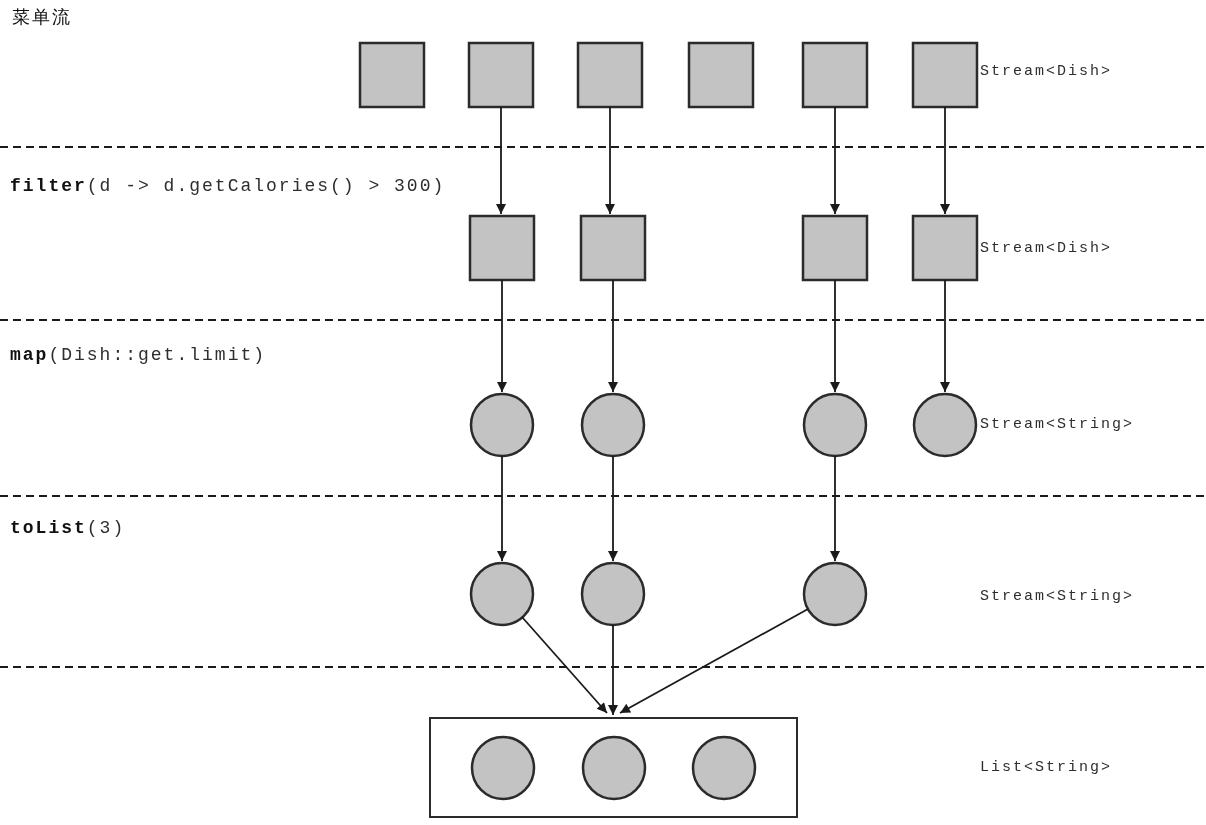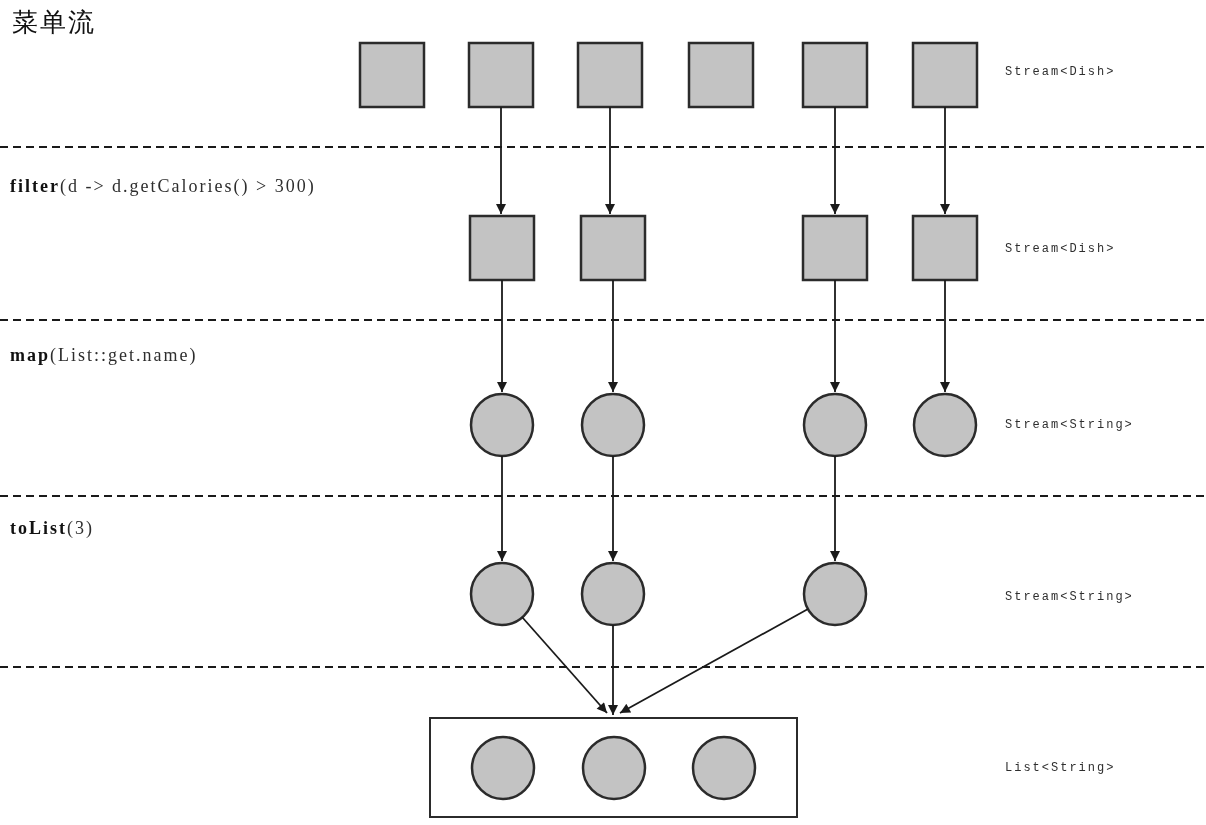--- a/index.html
+++ b/index.html
@@ -12,37 +12,36 @@
   .canvas{
     position:relative;
     width:1206px;height:825px;
     background:#ffffff;
     overflow:hidden;
     font-family:"Liberation Mono","DejaVu Sans Mono",monospace;
   }
   .title{
     position:absolute;left:12px;top:5px;
     font-family:"DejaVu Serif","Liberation Serif",serif;
-    font-size:26px;color:#111;letter-spacing:2px;
+    font-size:18px;color:#111;letter-spacing:2px;
   }
   svg.diagram{position:absolute;left:0;top:0;}
   .dash{stroke:var(--line-color);stroke-width:2;stroke-dasharray:8 5;}
   .shape{fill:var(--shape-fill);stroke:var(--shape-stroke);stroke-width:2.5;}
   .arrow{stroke:var(--line-color);stroke-width:1.8;fill:none;}
   .boxOutline{fill:none;stroke:var(--shape-stroke);stroke-width:2;}
   .op-label{
     position:absolute;left:10px;height:22px;line-height:22px;
     font-size:18px;letter-spacing:2px;color:var(--text-color);
     white-space:pre;
-    font-family:Liberation Serif, serif;
   }
   .op-label b{font-weight:bold;color:#111;}
   .right-label{
-    position:absolute;left:1005px;height:22px;line-height:22px;
-    font-size:12px;letter-spacing:2px;color:var(--text-color);
+    position:absolute;left:980px;height:22px;line-height:22px;
+    font-size:15px;letter-spacing:2px;color:var(--text-color);
     white-space:pre;
   }
 </style>
 </head>
 <body>
 
 <div class="canvas">
 
   <div class="title">菜单流</div>
 
@@ -87,21 +86,21 @@
       <line x1="522" y1="617" x2="607" y2="713" class="arrow" marker-end="url(#ah)"></line>
       <line x1="613" y1="625" x2="613" y2="715" class="arrow" marker-end="url(#ah)"></line>
       <line x1="808" y1="609" x2="620" y2="713" class="arrow" marker-end="url(#ah)"></line>
       <rect x="430" y="718" width="367" height="99" class="boxOutline"></rect>
       <circle cx="503" cy="768" r="31" class="shape"></circle>
       <circle cx="614" cy="768" r="31" class="shape"></circle>
       <circle cx="724" cy="768" r="31" class="shape"></circle>
     </svg>
 
   <div class="op-label" style="top:175px"><b>filter</b><span>(d -&gt; d.getCalories() &gt; 300)</span></div>
-  <div class="op-label" style="top:344px"><b>map</b><span>(List::get.name)</span></div>
+  <div class="op-label" style="top:344px"><b>map</b><span>(Dish::get.limit)</span></div>
   <div class="op-label" style="top:517px"><b>toList</b><span>(3)</span></div>
 
   <div class="right-label" style="top:61px">Stream&lt;Dish&gt;</div>
   <div class="right-label" style="top:238px">Stream&lt;Dish&gt;</div>
   <div class="right-label" style="top:414px">Stream&lt;String&gt;</div>
   <div class="right-label" style="top:586px">Stream&lt;String&gt;</div>
   <div class="right-label" style="top:757px">List&lt;String&gt;</div>
 
 </div>
 

